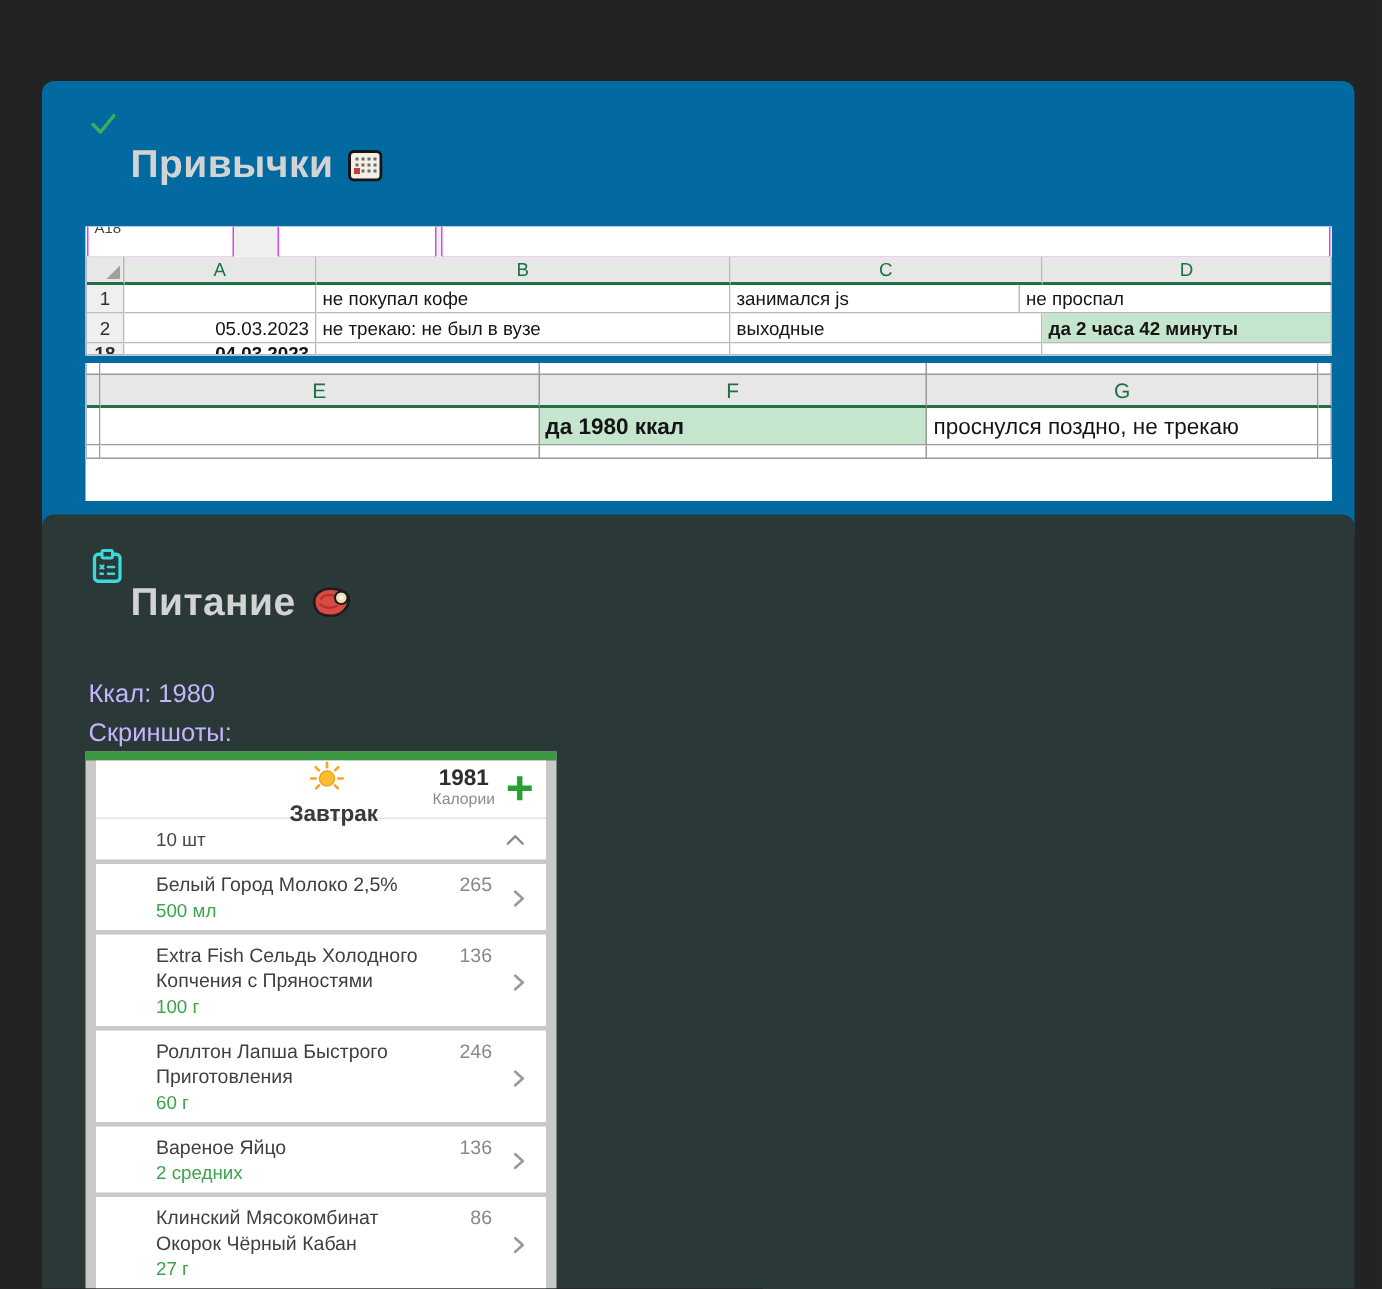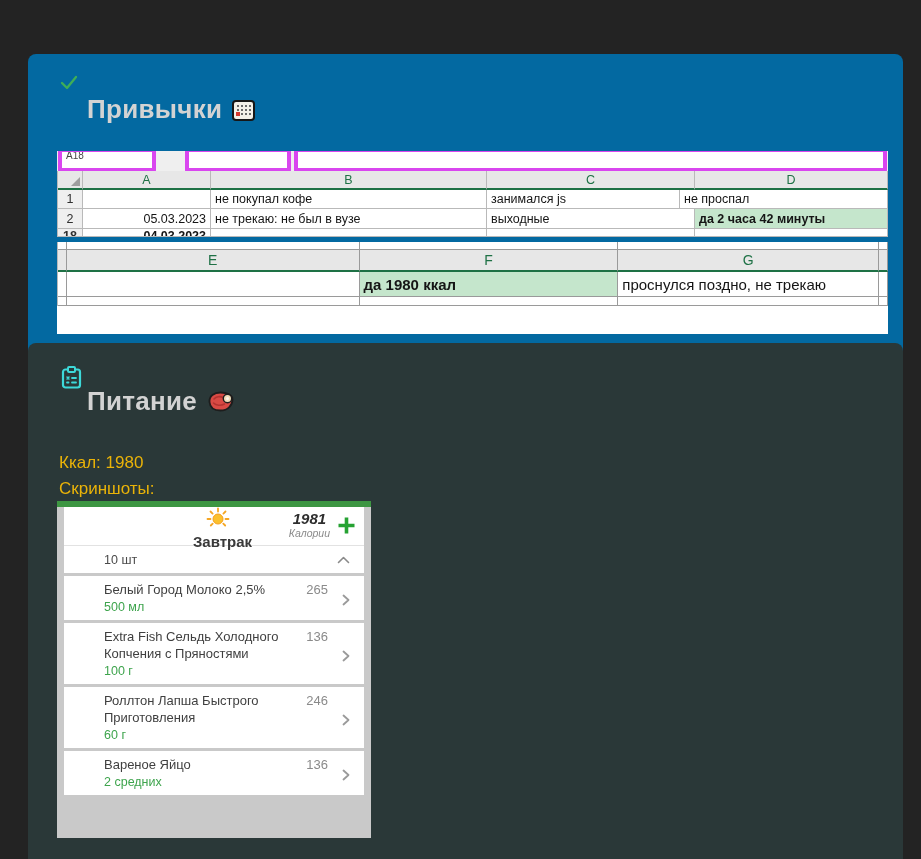--- a/index.html
+++ b/index.html
@@ -14,21 +14,21 @@
   .blk-icon { position:absolute; }
   .card-title { position:absolute; font-size:26px; font-weight:bold; color:#d3d3d3; letter-spacing:0.3px; white-space:nowrap; }
   .card-title .emoji { display:inline-block; vertical-align:-3px; margin-left:10px; }
 
   
   .sheet { position:absolute; left:29px; background:#fff; overflow:hidden; }
   .sheet1 { top:97px; width:831px; height:86px; }
   .sheet2 { top:188px; width:831px; height:92px; font-size:15px; }
 
   .fx-bar { height:20px; background:#efefef; display:flex; overflow:hidden; position:relative; }
-  .fx-box { background:#fff; border:4px solid #d946ef; border-radius:2px; height:24px; margin-top:-6px; overflow:hidden; }
+  .fx-box { background:#fff; border:1px solid #d946ef; border-radius:2px; height:24px; margin-top:-6px; overflow:hidden; }
   .fx-name { position:absolute; left:1px; top:3px; width:98px; padding:0 4px; font-size:10px; color:#444; }
   .fx-name span { position:relative; top:-2px; }
   .fx-buttons { position:absolute; left:128px; top:3px; width:106px; }
   .fx-input { position:absolute; left:237px; top:3px; width:593px; }
 
   .grid { background:#fff; border-left:1px solid #b9b9b9; }
   .g-row { display:flex; }
   .g-cell { box-sizing:border-box; border-right:1px solid #b9b9b9; border-bottom:1px solid #b9b9b9;
             padding:0 4px; white-space:nowrap; overflow:hidden; display:flex; align-items:center;
             color:#151515; background:#fff; }
@@ -39,30 +39,30 @@
   .sheet2 .g-head { font-size:14px; }
   .g-corner { background:#e7e7e7 !important; position:relative; border-bottom:2px solid #1e7145 !important; }
   .g-corner::after { content:''; position:absolute; right:2px; bottom:2px;
                      border-left:9px solid transparent; border-bottom:9px solid #9f9f9f; }
   .g-rownum { background:#efefef !important; justify-content:center; color:#2f2f2f; font-size:11px; padding:0 2px; }
   .g-hl { background:#c5e6cc !important;font-weight:bold; }
   .g-right { justify-content:flex-end;padding-left:16px; }
   .g-partial .g-cell { align-items:flex-start; line-height:14px; }
 
   
-  .n-line { position:absolute; left:31px; font-size:17px; color:#eab308; }
+  .n-line { position:absolute; left:31px; font-size:17px; color:#c4b5fd; }
 
   
   .food-app { position:absolute; left:29px; top:158px; width:314px; background:#c9c9c9; padding-bottom:40px; }
   .fa-topbar { height:6px; background:#3d9642; }
   .fa-body { padding:0 7px; }
   .fa-card { background:#fff; margin-bottom:3px; }
   .fa-header-row { position:relative; height:38px; display:flex; align-items:center; padding-left:8px;flex-direction:column; }
   .fa-title { margin-left:9px; font-size:15px; font-weight:bold; color:#3a3a3a; }
-  .fa-cal-stack { position:absolute; right:34px; top:4px; text-align:center;font-style:italic; }
+  .fa-cal-stack { position:absolute; right:34px; top:4px; text-align:center; }
   .fa-cal-value { font-size:15px; font-weight:bold; color:#2e2e2e; line-height:16px; }
   .fa-cal-label { font-size:10.5px; color:#8b8b8b; line-height:12px; }
   .fa-plus { position:absolute; right:8px; top:9px; }
   .fa-count-row { display:flex; align-items:center; justify-content:space-between; height:28px;
                   border-top:1px solid #e2e2e2; padding:0 14px 0 40px; font-size:12.5px; color:#4a4a4a; }
 
   .food-item { position:relative; padding:5px 36px 5px 40px; }
   .fi-top { display:flex; }
   .fi-name { flex:1; font-size:13px; line-height:17px; color:#3f3f3f; padding-right:8px; }
   .fi-kcal { width:30px; text-align:right; font-size:13px; color:#8a8a8a; line-height:17px; }
@@ -276,18 +276,28 @@
             <div class="fa-card food-item">
               <div class="fi-top">
                 <div class="fi-name">Вареное Яйцо</div>
                 <div class="fi-kcal">136</div>
               </div>
               <div class="fi-chevron"><svg width="8" height="12" viewBox="0 0 8 12">
                   <polyline points="1.5,1.5 6.5,6 1.5,10.5" fill="none" stroke="#9a9a9a" stroke-width="1.8" stroke-linecap="round" stroke-linejoin="round"></polyline>
                 </svg></div>
               <div class="fi-portion">2 средних</div>
             </div>
+            <div class="fa-card food-item">
+              <div class="fi-top">
+                <div class="fi-name">Клинский Мясокомбинат Окорок Чёрный Кабан</div>
+                <div class="fi-kcal">86</div>
+              </div>
+              <div class="fi-chevron"><svg width="8" height="12" viewBox="0 0 8 12">
+                  <polyline points="1.5,1.5 6.5,6 1.5,10.5" fill="none" stroke="#9a9a9a" stroke-width="1.8" stroke-linecap="round" stroke-linejoin="round"></polyline>
+                </svg></div>
+              <div class="fi-portion">27 г</div>
+            </div>
           </div>
       </div>
     </div>
   </section>
 
 </div>
 
 </body></html>

